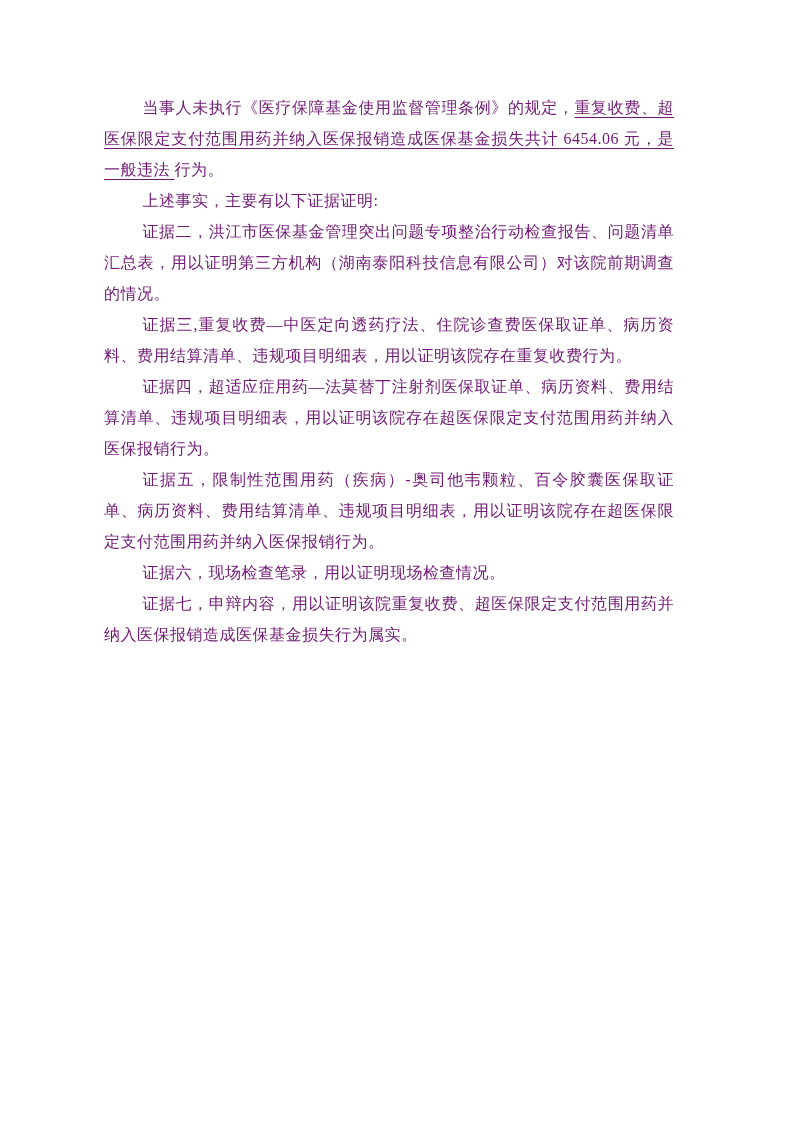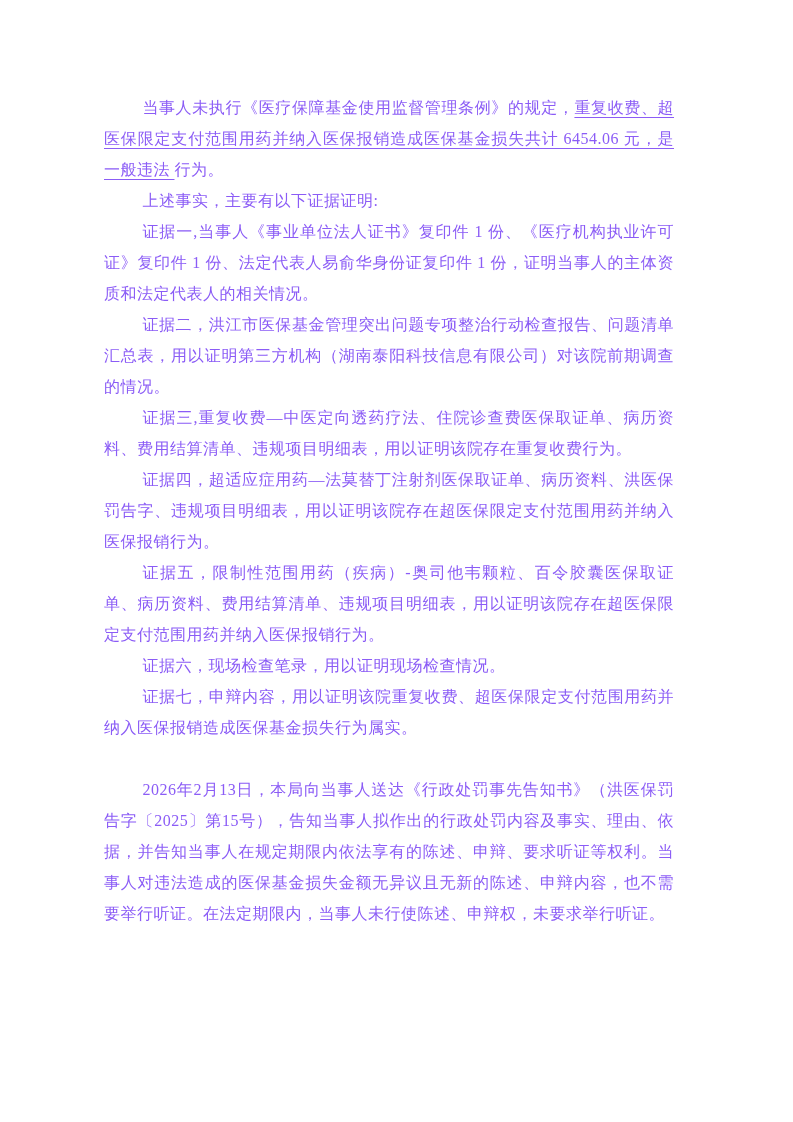--- a/index.html
+++ b/index.html
@@ -13,21 +13,21 @@
     height: 1122px;
     background: #ffffff;
     overflow: hidden;
     font-family: "Liberation Serif", "DejaVu Serif", serif;
   }
   .content {
     position: absolute;
     left: 104px;
     top: 92px;
     width: 570px;
-    color: #8b5cf6;
+    color: #701a75;
   }
   .content p {
     margin: 0;
     font-size: 16px;
     line-height: 31px;
     text-align: justify;
     text-indent: 2.4em;
     letter-spacing: 0.5px;
   }
   .u {
@@ -42,27 +42,25 @@
 </head>
 <body>
 
 <div class="page">
   <div class="content">
 
     <p><span>当事人未执行《医疗保障基金使用监督管理条例》的规定，</span><span class="u">重复收费、超医保限定支付范围用药并纳入医保报销造成医保基金损失共计 6454.06 元，是 一般违法 </span><span>行为。</span></p>
 
     <p>上述事实，主要有以下证据证明:</p>
 
-    <p>证据一,当事人《事业单位法人证书》复印件 1 份、《医疗机构执业许可证》复印件 1 份、法定代表人易俞华身份证复印件 1 份，证明当事人的主体资质和法定代表人的相关情况。</p>
     <p>证据二，洪江市医保基金管理突出问题专项整治行动检查报告、问题清单汇总表，用以证明第三方机构（湖南泰阳科技信息有限公司）对该院前期调查的情况。</p>
     <p>证据三,重复收费—中医定向透药疗法、住院诊查费医保取证单、病历资料、费用结算清单、违规项目明细表，用以证明该院存在重复收费行为。</p>
-    <p>证据四，超适应症用药—法莫替丁注射剂医保取证单、病历资料、洪医保罚告字、违规项目明细表，用以证明该院存在超医保限定支付范围用药并纳入医保报销行为。</p>
+    <p>证据四，超适应症用药—法莫替丁注射剂医保取证单、病历资料、费用结算清单、违规项目明细表，用以证明该院存在超医保限定支付范围用药并纳入医保报销行为。</p>
     <p>证据五，限制性范围用药（疾病）-奥司他韦颗粒、百令胶囊医保取证单、病历资料、费用结算清单、违规项目明细表，用以证明该院存在超医保限定支付范围用药并纳入医保报销行为。</p>
     <p>证据六，现场检查笔录，用以证明现场检查情况。</p>
     <p>证据七，申辩内容，用以证明该院重复收费、超医保限定支付范围用药并纳入医保报销造成医保基金损失行为属实。</p>
 
     <div class="blank-line"></div>
 
-    <p>2026年2月13日，本局向当事人送达《行政处罚事先告知书》（洪医保罚告字〔2025〕第15号），告知当事人拟作出的行政处罚内容及事实、理由、依据，并告知当事人在规定期限内依法享有的陈述、申辩、要求听证等权利。当事人对违法造成的医保基金损失金额无异议且无新的陈述、申辩内容，也不需要举行听证。在法定期限内，当事人未行使陈述、申辩权，未要求举行听证。</p>
 
 
   </div>
 </div>
 
 </body></html>

